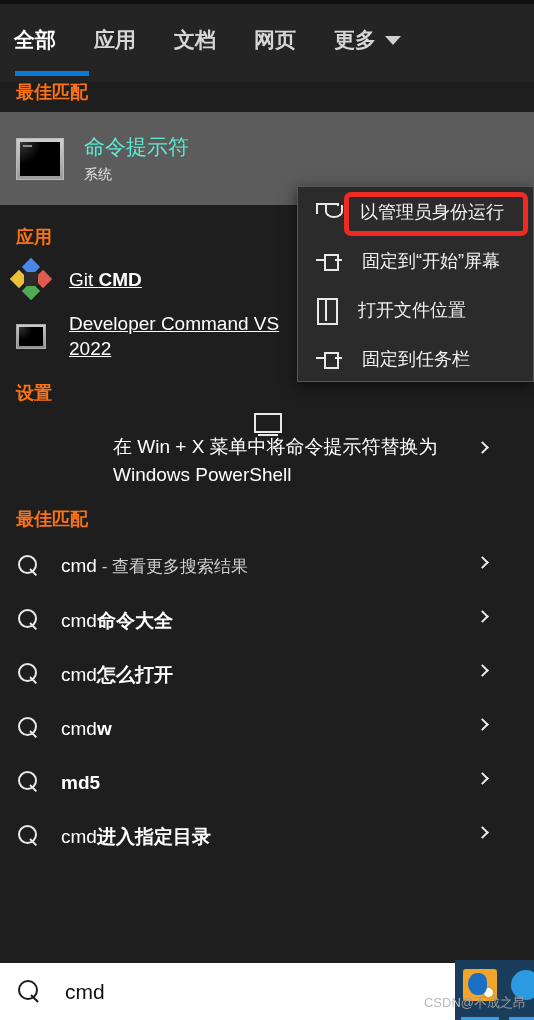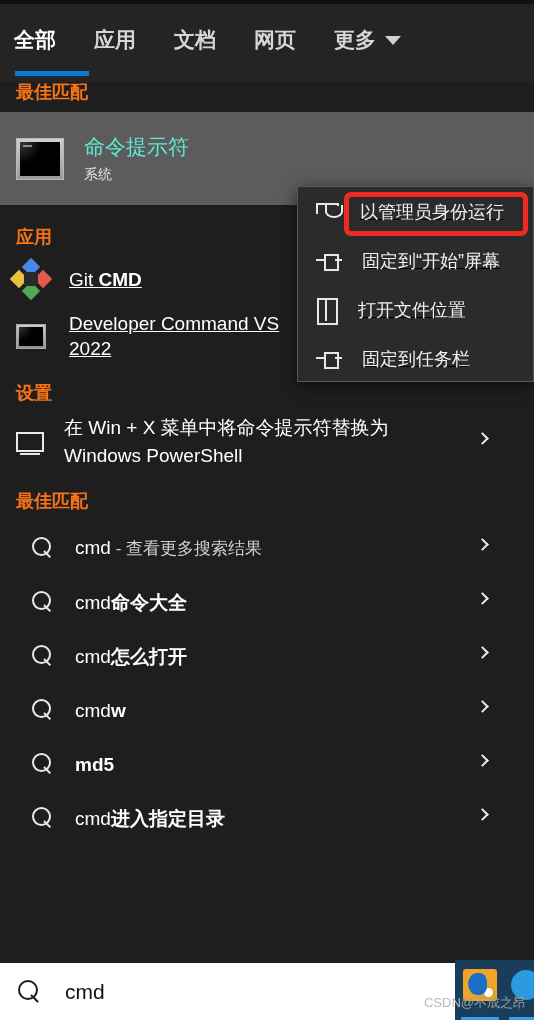--- a/index.html
+++ b/index.html
@@ -175,20 +175,21 @@
   .app-label b { font-weight: bold; }
 
   
   .set-row {
     display: flex; align-items: center;
     padding-left: 16px; padding-right: 14px;
     min-height: 58px;
     margin-top: 10px;
     cursor: default;
     position: relative;
+    flex-direction: column;
   }
   .monitor-icon {
     width: 28px; height: 20px;
     border: 2px solid #e8e8e8;
     flex: none;
     position: relative;
   }
   .monitor-icon::after {
     content: "";
     position: absolute; left: 2px; bottom: -5px;
@@ -198,21 +199,21 @@
     color: #ffffff;
     font-size: 19px;
     line-height: 28px;
     margin-left: 20px;
     max-width: 330px;
   }
 
   
   .web-row {
     display: flex; align-items: center;
-    padding-left: 32px; padding-right: 14px;
+    padding-left: 18px; padding-right: 14px;
     height: 54px;
     cursor: default;
     position: relative;
   }
   .mag {
     width: 22px; height: 22px;
     position: relative; flex: none;
   }
   .mag::before {
     content: "";
@@ -250,21 +251,20 @@
 
   
   .ctxmenu {
     position: absolute;
     left: 297px; top: 186px;
     width: 237px; height: 196px;
     background: #2b2b2b;
     border: 1px solid #575757;
     box-shadow: 0 4px 14px rgba(0,0,0,.6);
     z-index: 40;
-    text-decoration: underline;
   }
   .ctx-item {
     display: flex; align-items: center;
     height: 49px;
     padding-left: 18px;
     cursor: default;
     position: relative;
   }
   .ctx-label {
     color: #f2f2f2;

